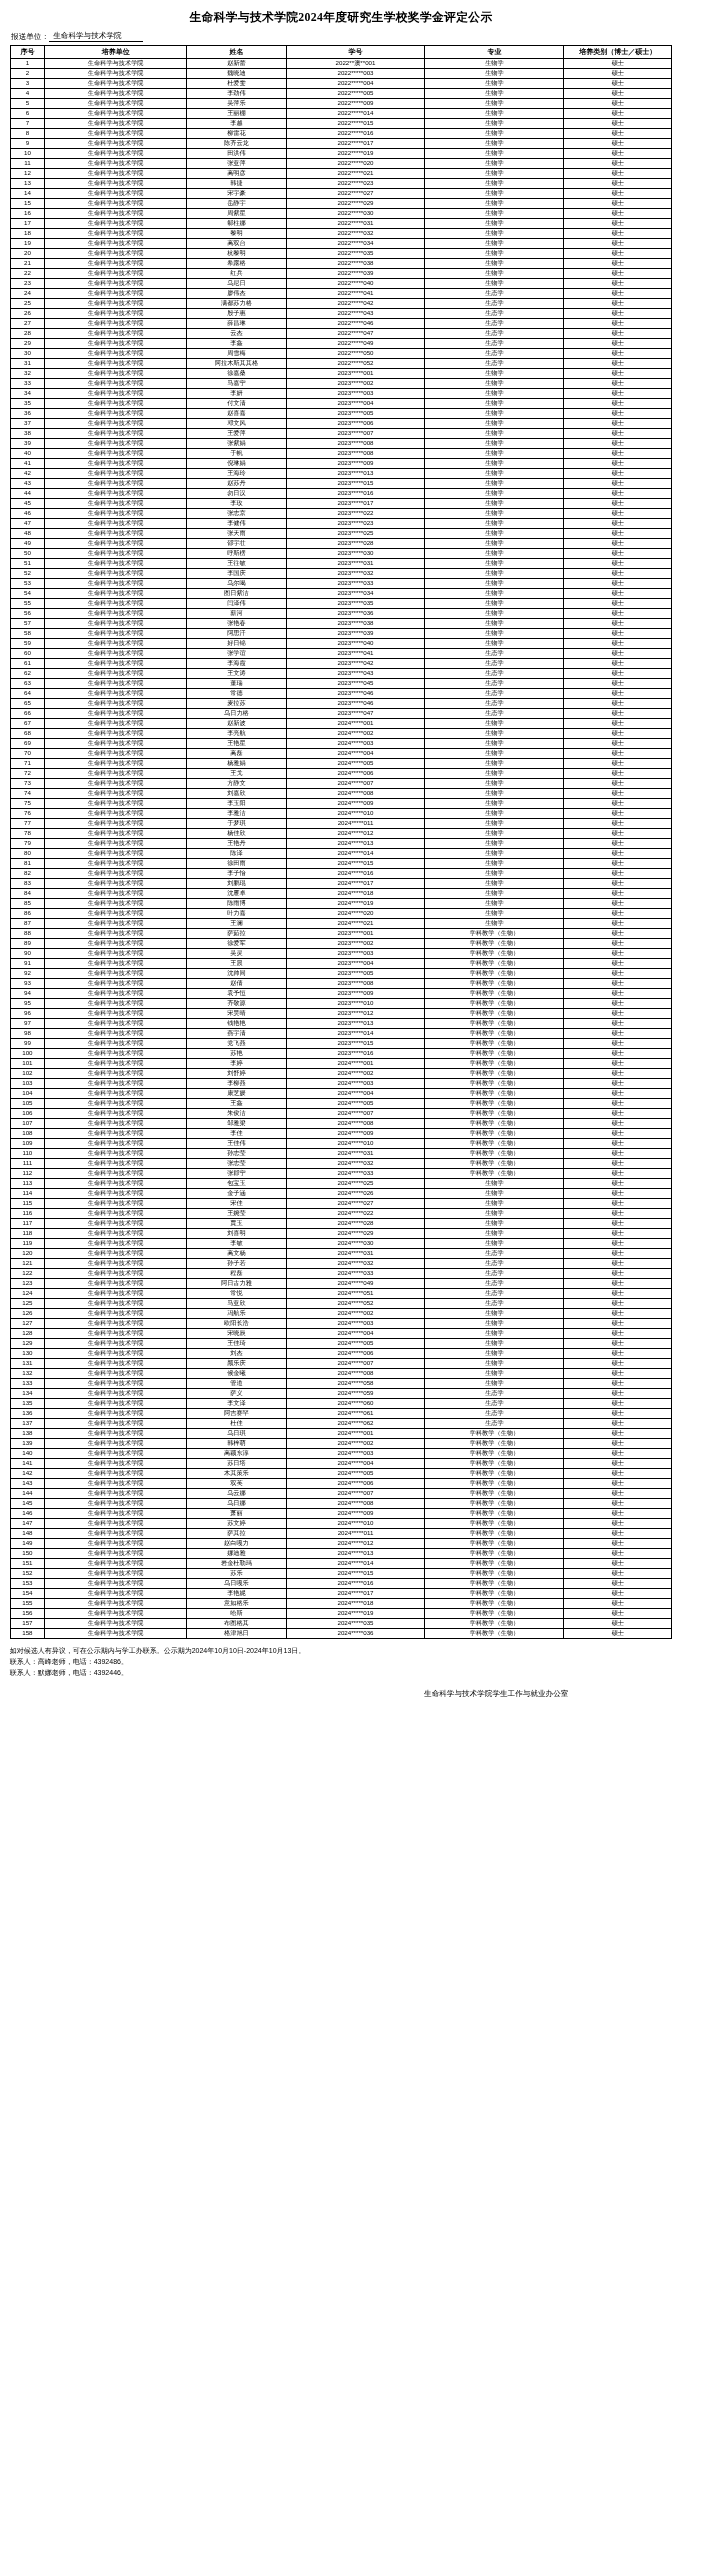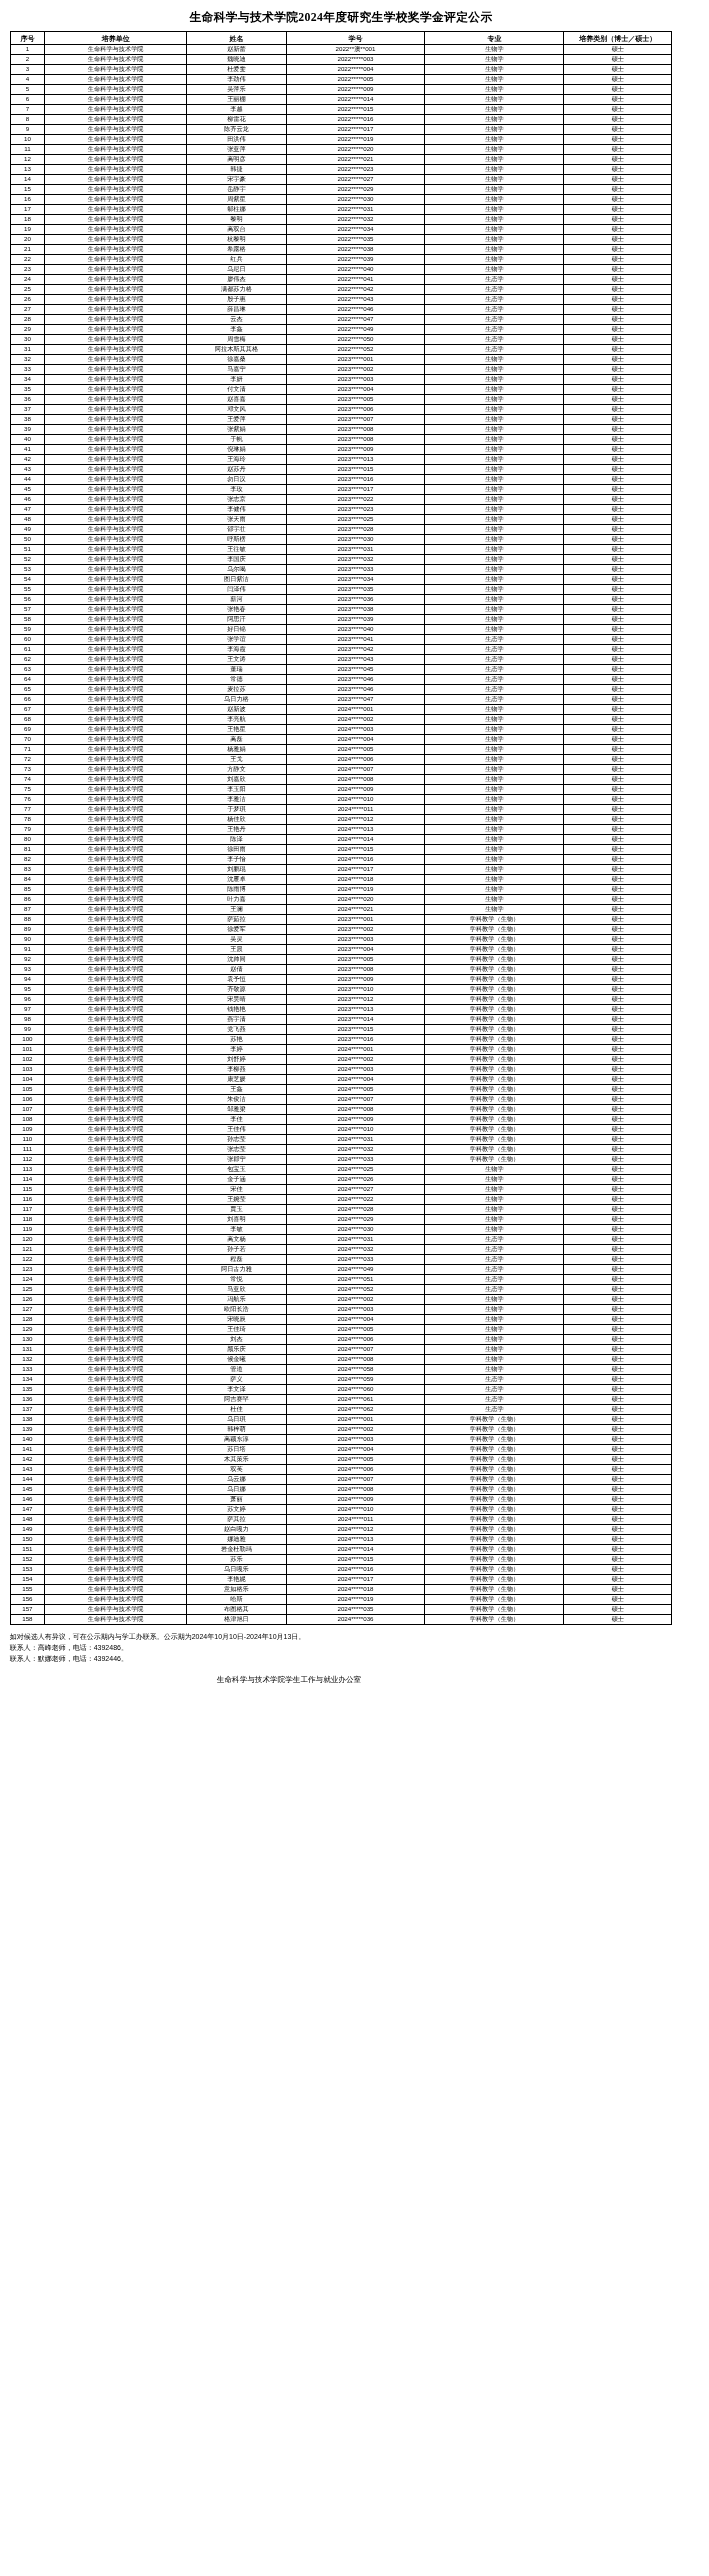--- a/index.html
+++ b/index.html
@@ -67,33 +67,37 @@
   col.c-type { width: 16.3%; }
   .footer {
     margin-top: 7px;
     font-size: 7px;
     line-height: 1.55;
   }
   .footer .note { }
   .footer .contact { }
   .sign {
     margin-top: 9.7px;
-    text-align: center;
+    text-align: right;
     font-size: 7.6px;
     line-height: 1.7;
     padding-right: 104px;
   }
 </style>
 </head>
 <body>
 
 <div class="page">
 
   <div class="doc-title">生命科学与技术学院2024年度研究生学校奖学金评定公示</div>
 
+  <div class="subheader">
+    <span class="label">报送单位：</span>
+    <span class="value">生命科学与技术学院</span>
+  </div>
 
   <table class="main">
     <colgroup>
       <col class="c-idx">
         <col class="c-unit">
         <col class="c-name">
         <col class="c-sid">
         <col class="c-major">
         <col class="c-type">
     </colgroup>

